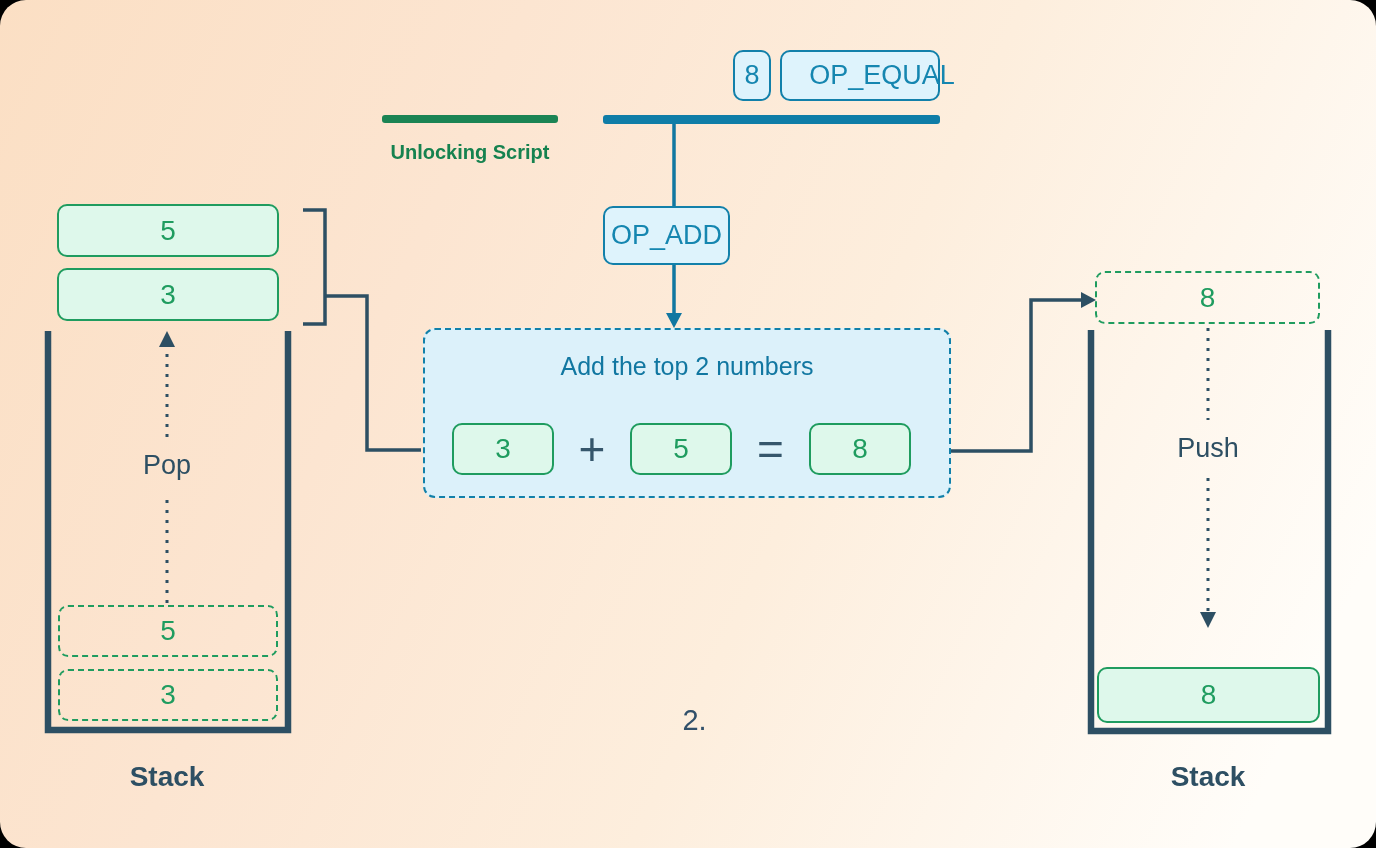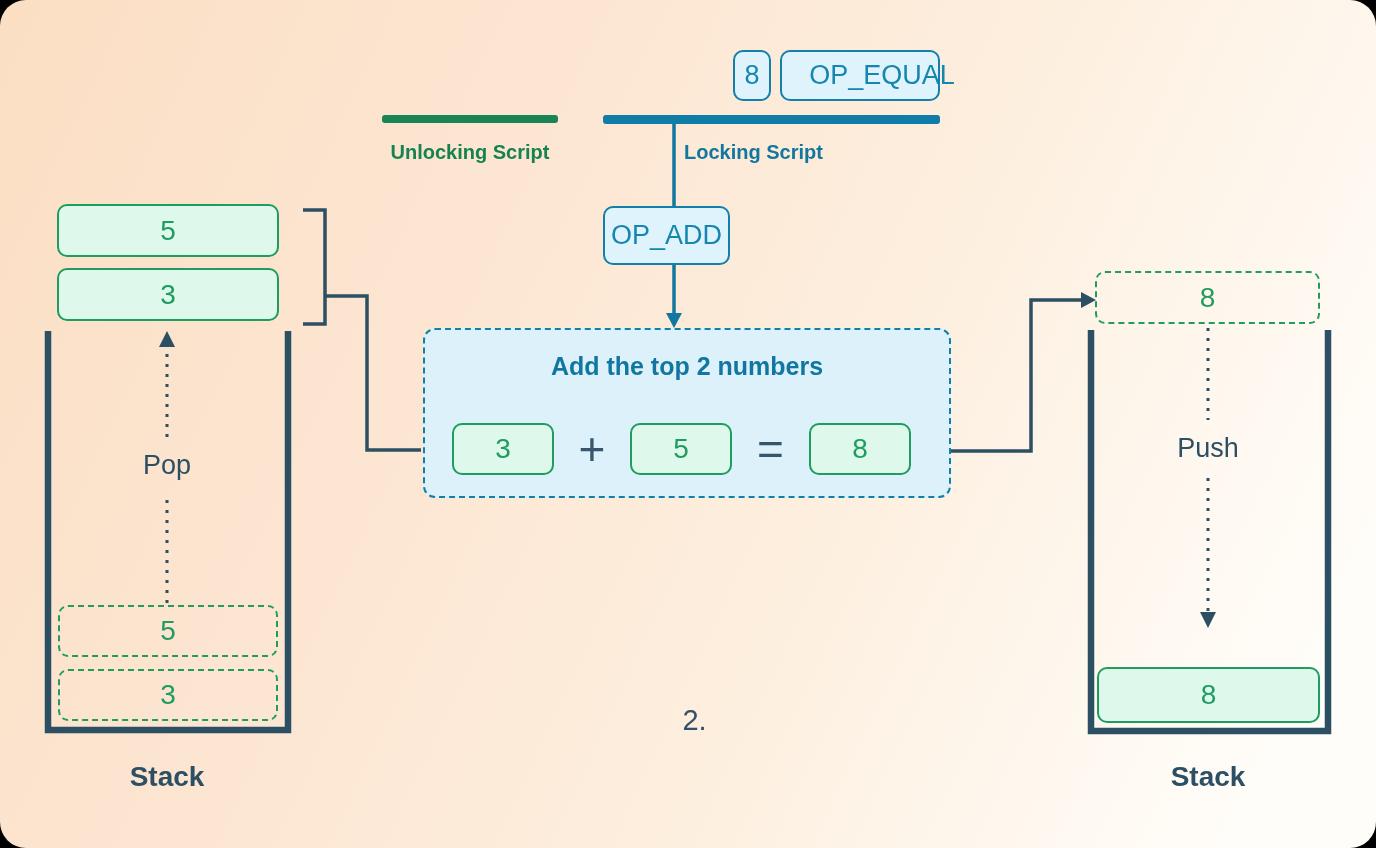--- a/index.html
+++ b/index.html
@@ -27,21 +27,21 @@
   .gbox{
     background:#def8eb;border:2.5px solid #1f9c5f;border-radius:10px;color:#1f9c5f;
     font-size:28px;display:flex;align-items:center;justify-content:center;box-sizing:border-box;
   }
   .gbox.ghost{background:transparent;border:2px dashed #1f9c5f;}
 
   
   .opbox{
     background:#dcf1fa;border:2.5px dashed #1180a9;border-radius:12px;box-sizing:border-box;
   }
-  .opbox-title{margin-top:22px;text-align:center;font-weight:bold;font-size:25px;color:#1177a1;}
+  .opbox-title{margin-top:22px;text-align:center;font-weight:normal;font-size:25px;color:#1177a1;}
   .eq-row{display:flex;align-items:center;margin-top:42px;padding-left:27px;}
   .eq-box{width:102px;height:52px;flex:0 0 auto;}
   .eq-op{width:76px;flex:0 0 auto;text-align:center;font-size:46px;font-weight:300;color:#35566b;line-height:1;}
 
   .slate-txt{color:#2d4f63;}
   .action-label{font-size:27px;text-align:center;}
   .stack-label{font-size:28px;font-weight:bold;text-align:center;}
   .caption{display:flex;justify-content:center;gap:17px;font-size:29px;color:#31506a;}
 </style>
 </head>
@@ -82,21 +82,20 @@
       <span>8</span>
     </div>
     <div class="abs token" style="left:780px;top:50px;width:160px;height:51px;padding-left:44px;">
       <span>OP_EQUAL</span>
     </div>
 
     <div class="abs bar" style="left:382px;top:115px;width:176px;height:8px;background:#1b8454;"></div>
     <div class="abs bar" style="left:603px;top:115px;width:337px;height:9px;background:#0f7da7;"></div>
 
     <div class="abs script-label green-txt" style="left:340px;top:141px;width:260px;text-align:center;">Unlocking Script</div>
-    <div class="abs script-label teal-txt" style="left:684px;top:141px;">Locking Script</div>
 
     <div class="abs token" style="left:603px;top:206px;width:127px;height:59px;">
       <span>OP_ADD</span>
     </div>
 
     <div class="abs gbox" style="left:57px;top:204px;width:222px;height:53px;">
       <span>5</span>
     </div>
     <div class="abs gbox" style="left:57px;top:268px;width:222px;height:53px;">
       <span>3</span>

